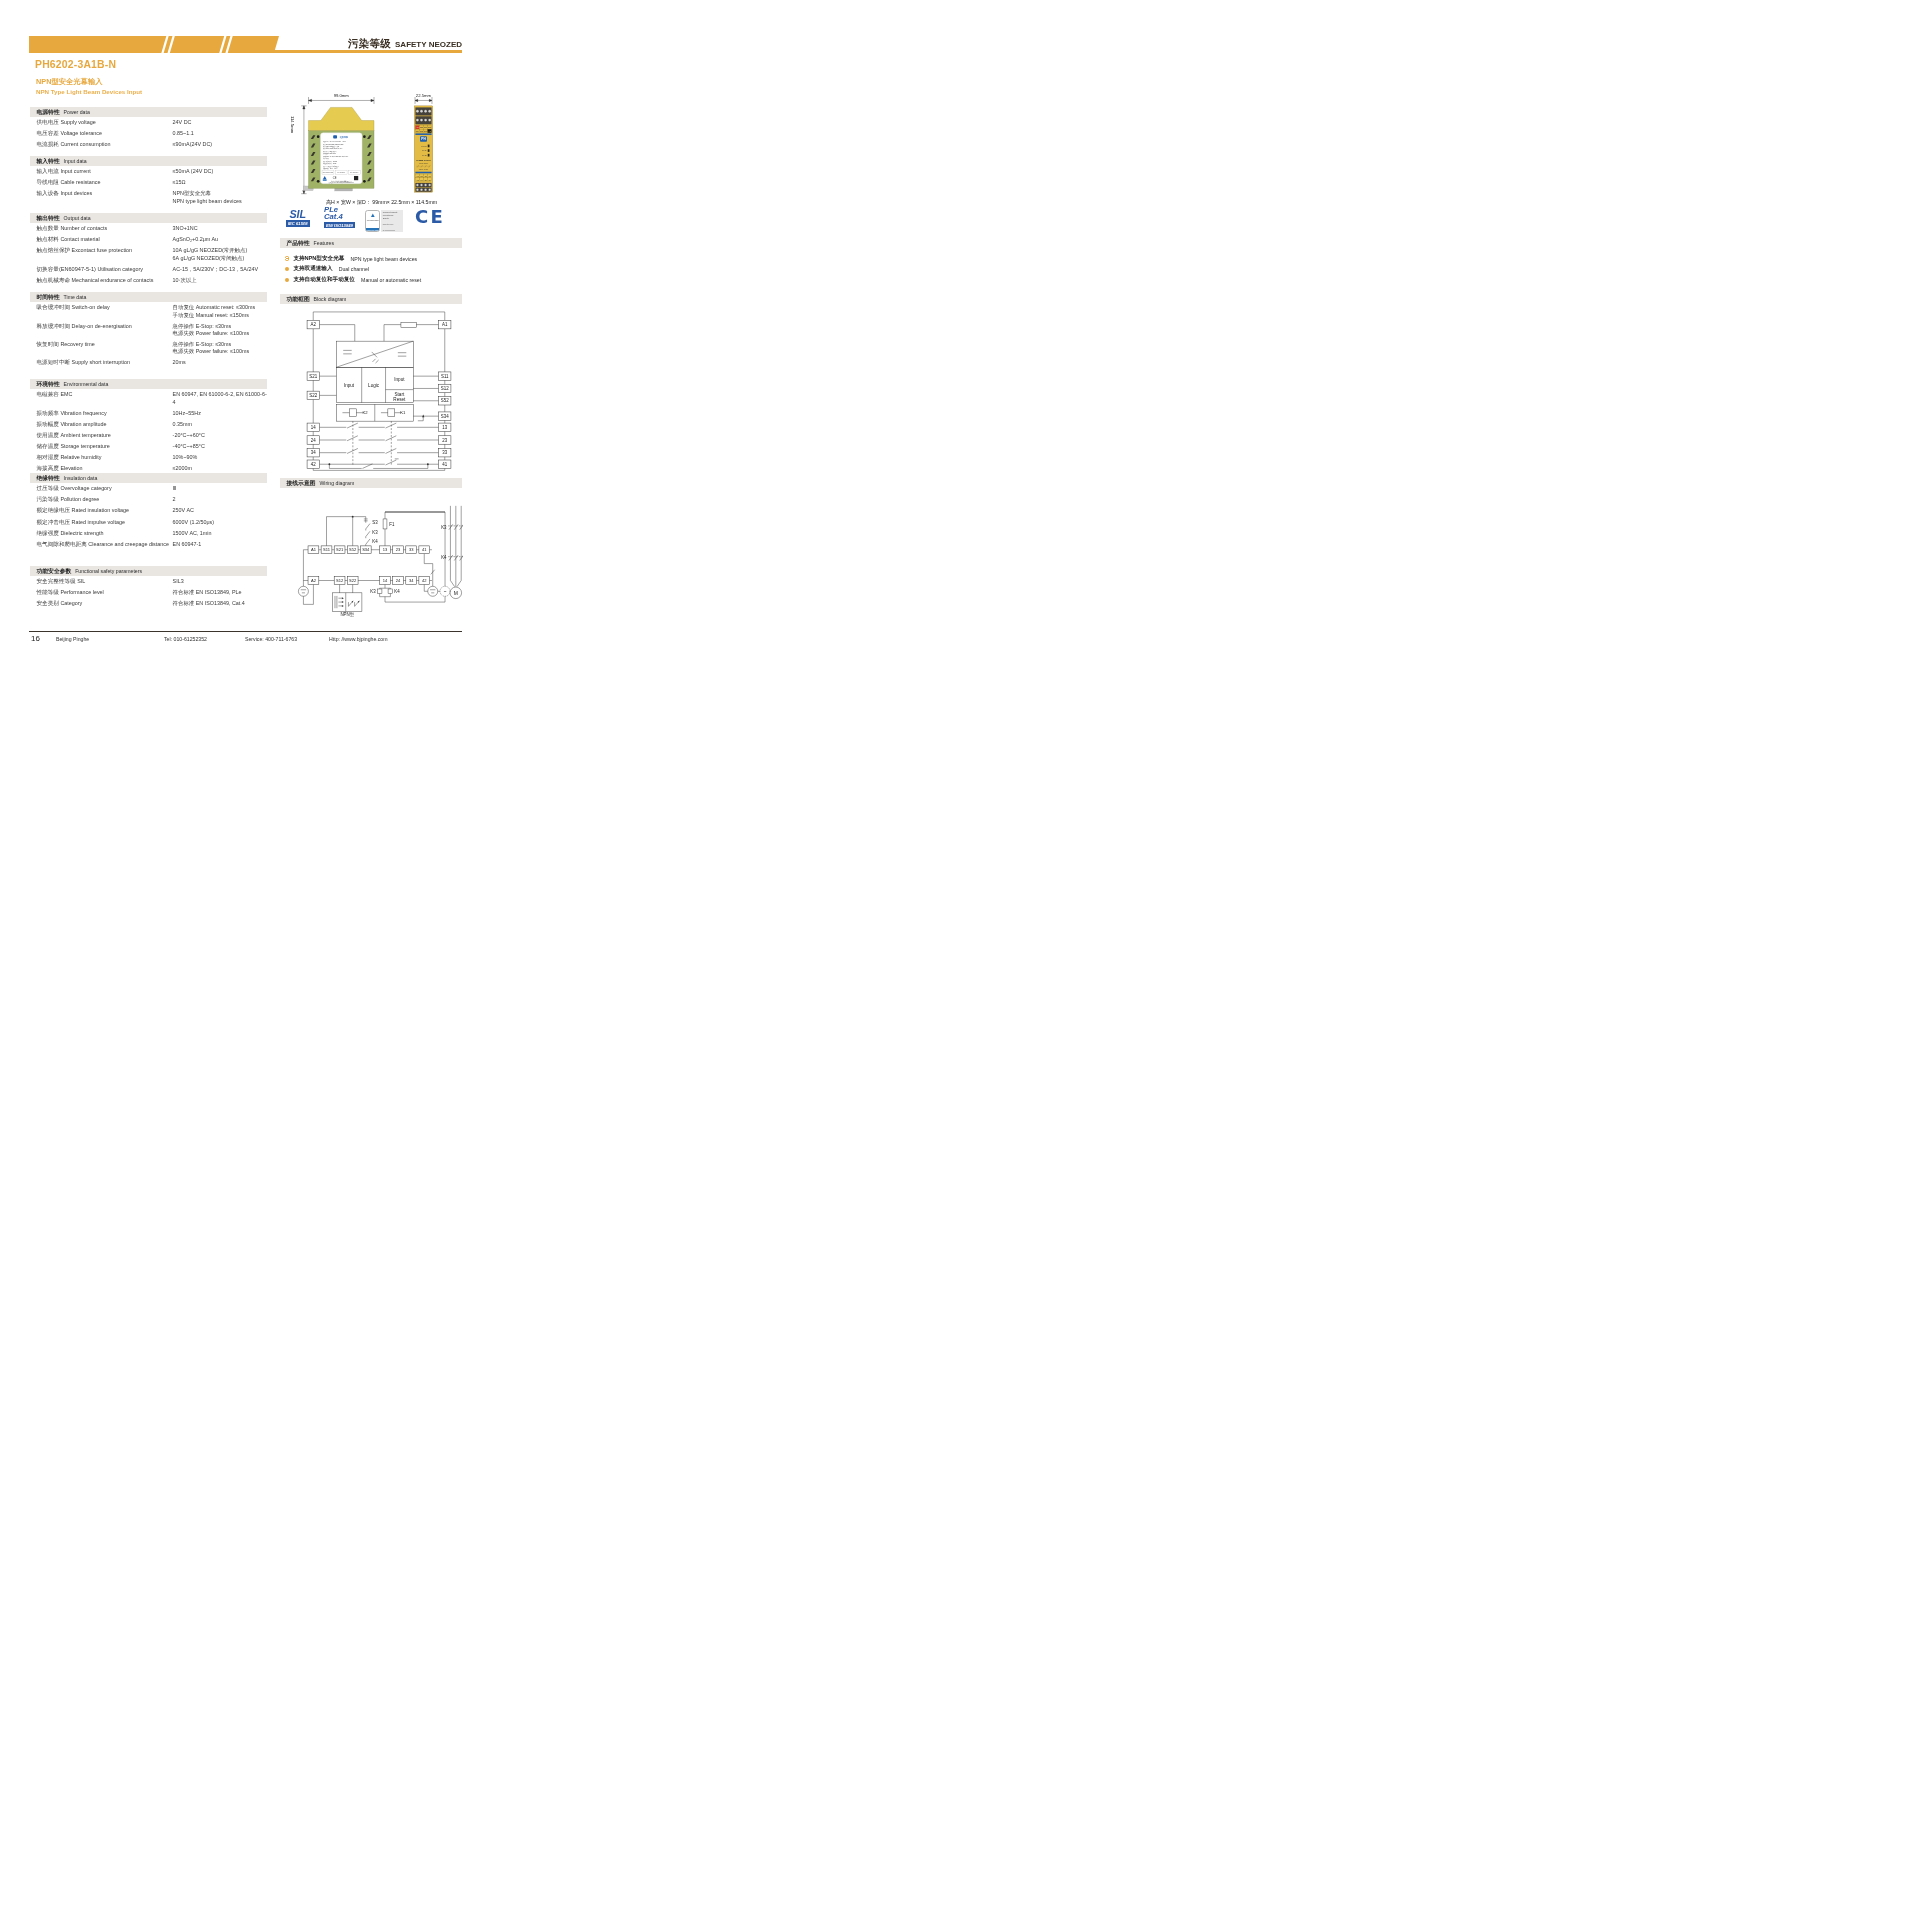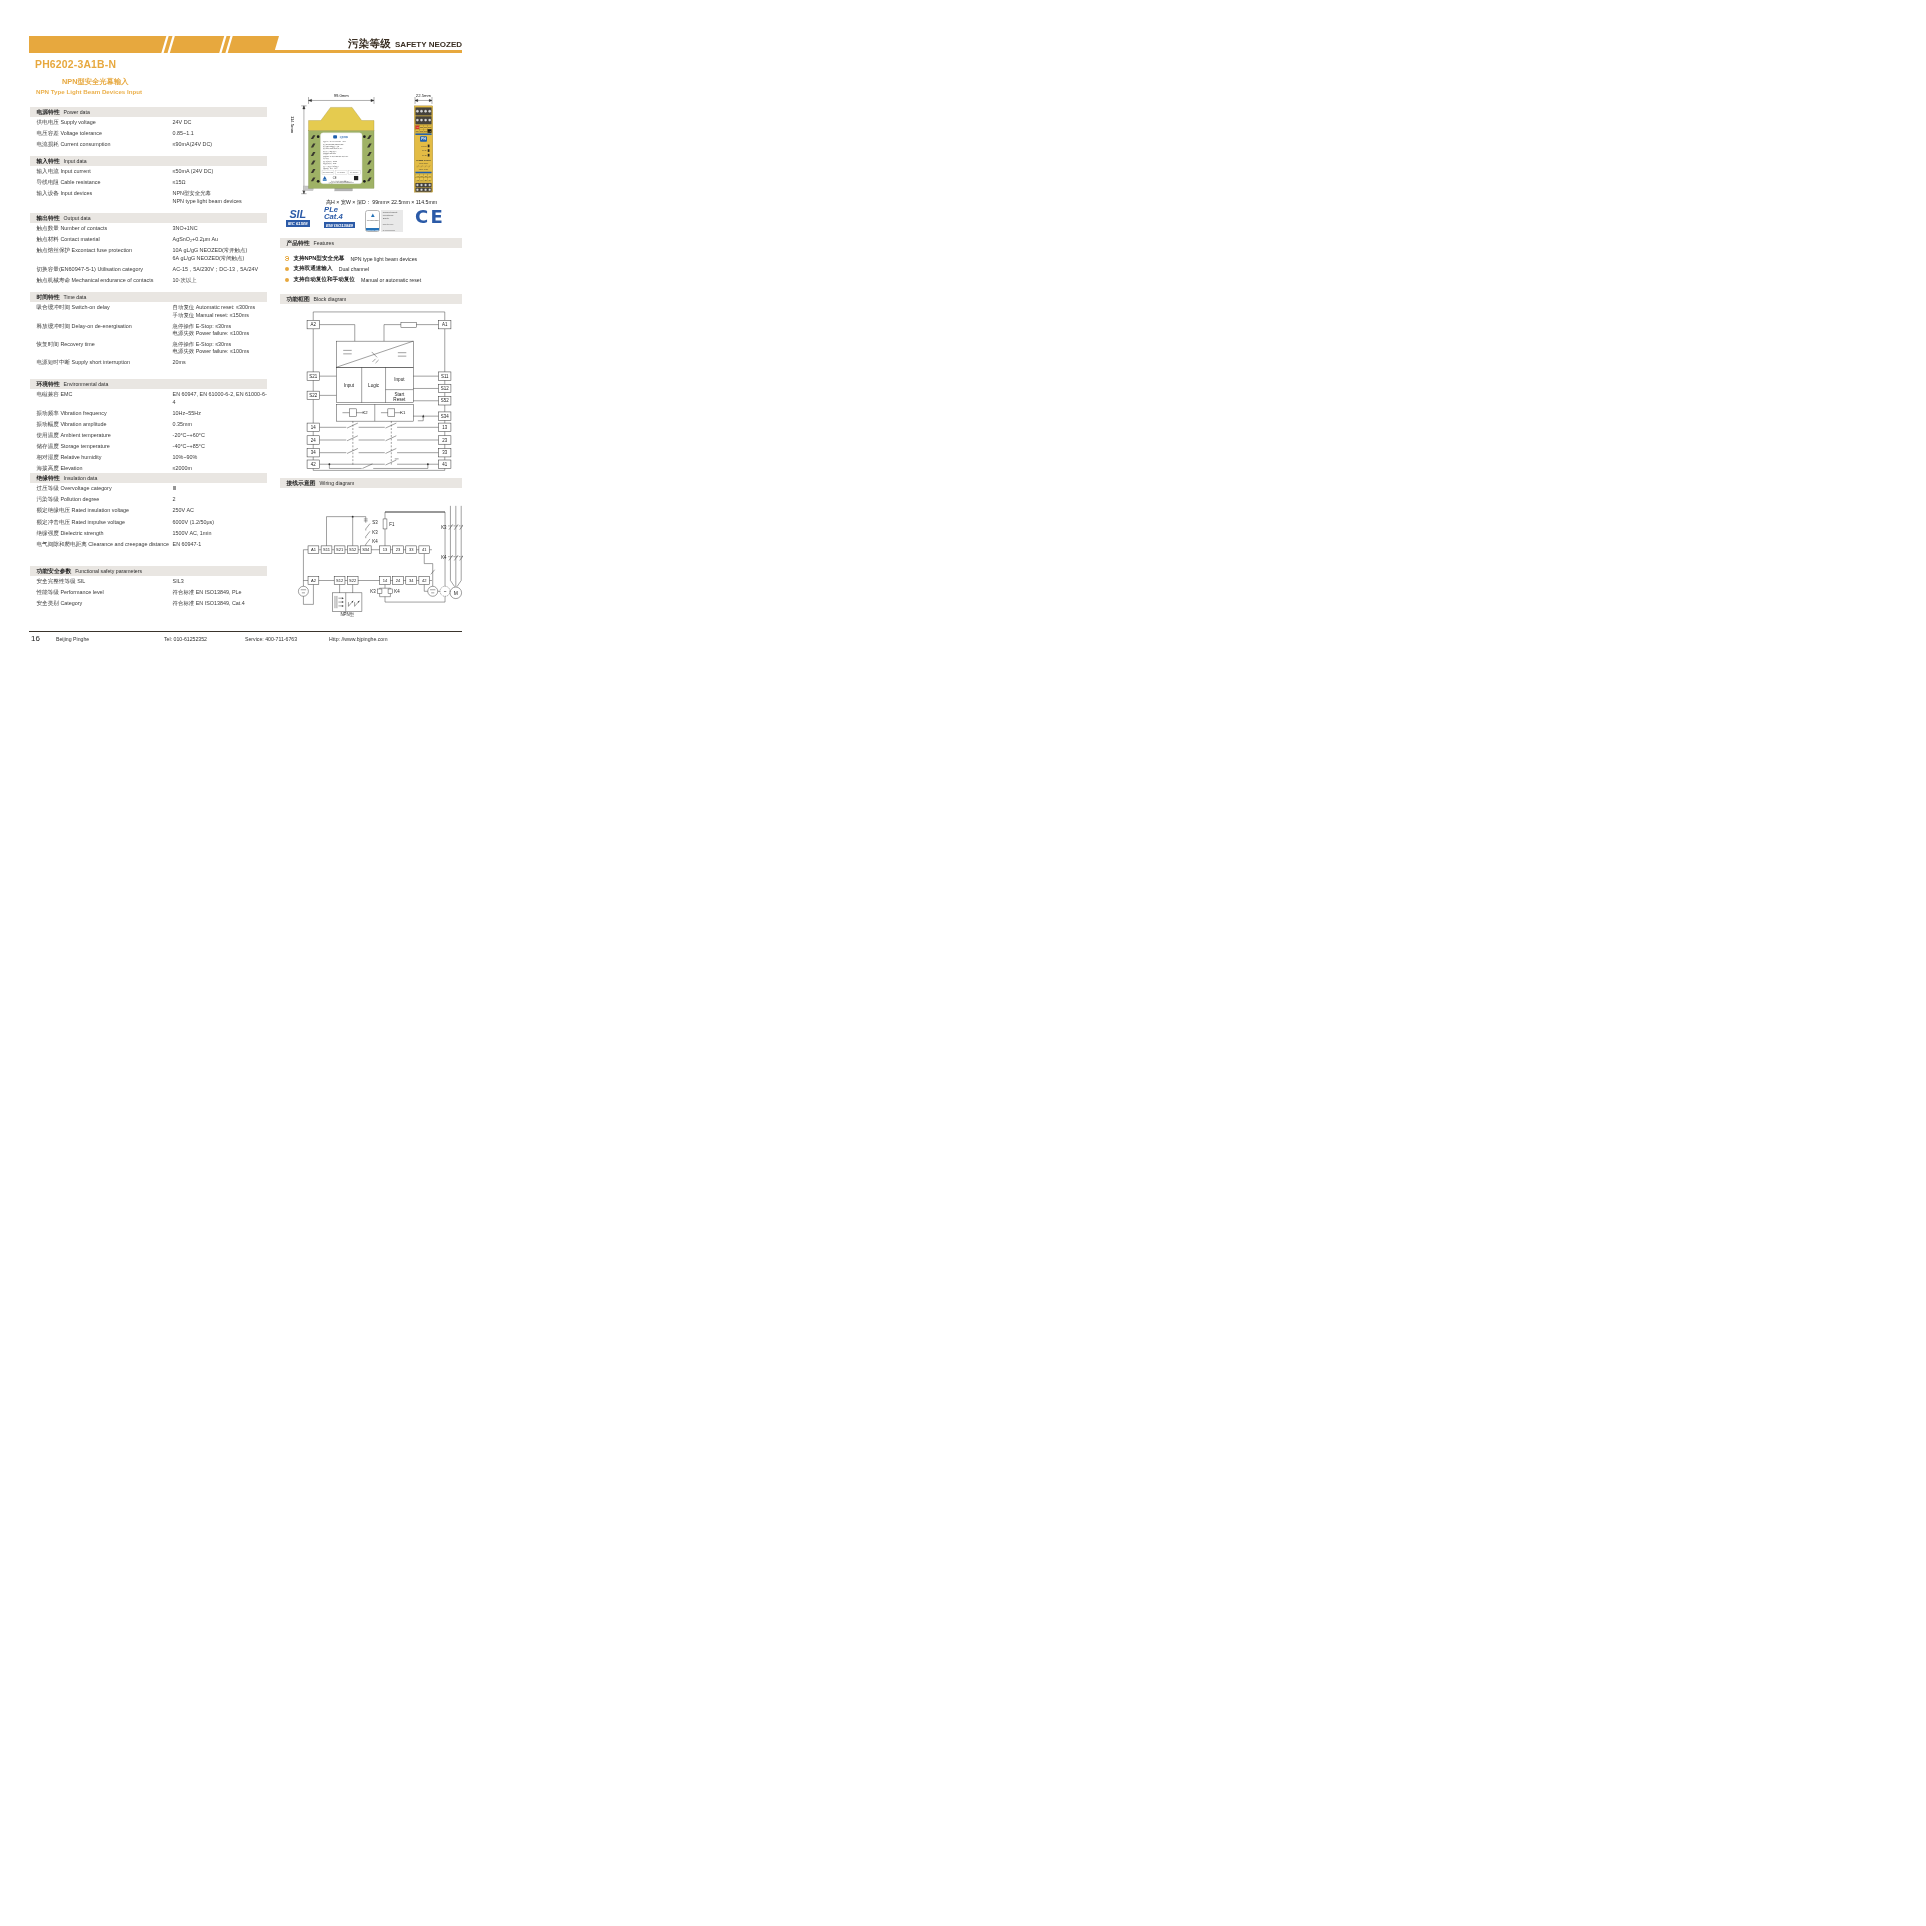--- a/index.html
+++ b/index.html
@@ -5,21 +5,21 @@
   html,body{margin:0;padding:0;background:#fff;}
   .page{position:relative;width:492px;height:662px;background:#fff;overflow:hidden;
         font-family:"Liberation Sans","DejaVu Sans",sans-serif;color:#3a3a3a;}
   .abs{position:absolute;}
   
   .hdr-title{position:absolute;top:37px;right:30px;display:flex;align-items:baseline;gap:3.9px;color:#3a2f23;}
   .hdr-title .zh{font-size:10.4px;font-weight:bold;letter-spacing:0.4px;}
   .hdr-title .en{font-size:8px;font-weight:bold;letter-spacing:0;}
   .hdr-strip{position:absolute;left:270px;top:50px;width:192px;height:2.7px;background:#E7A83E;}
   .model{position:absolute;left:35px;top:59px;font-size:10.4px;font-weight:bold;color:#E7A83E;letter-spacing:0.2px;}
-  .sub-zh{position:absolute;left:36px;top:77px;font-size:7.3px;font-weight:bold;color:#E7A83E;margin-left:26px;}
+  .sub-zh{position:absolute;left:36px;top:77px;font-size:7.3px;font-weight:bold;color:#E7A83E;}
   .sub-en{position:absolute;left:36px;top:88px;font-size:6.2px;font-weight:bold;color:#EBB04C;}
   
   .band{height:10.4px;background:#e9e6e2;display:flex;align-items:center;gap:3.9px;padding-left:6.5px;box-sizing:border-box;}
   .band .bzh{font-size:5.8px;font-weight:bold;color:#1c1c1c;}
   .band .ben{font-size:5.2px;color:#2e2e2e;}
   
   .spec-section{position:absolute;left:30px;width:237px;}
   .spec-section .band{width:100%;}
   .section-power{top:107px;} .section-input{top:156px;} .section-output{top:213px;}
   .section-time{top:292px;}  .section-env{top:379px;}   .section-insulation{top:473px;}

